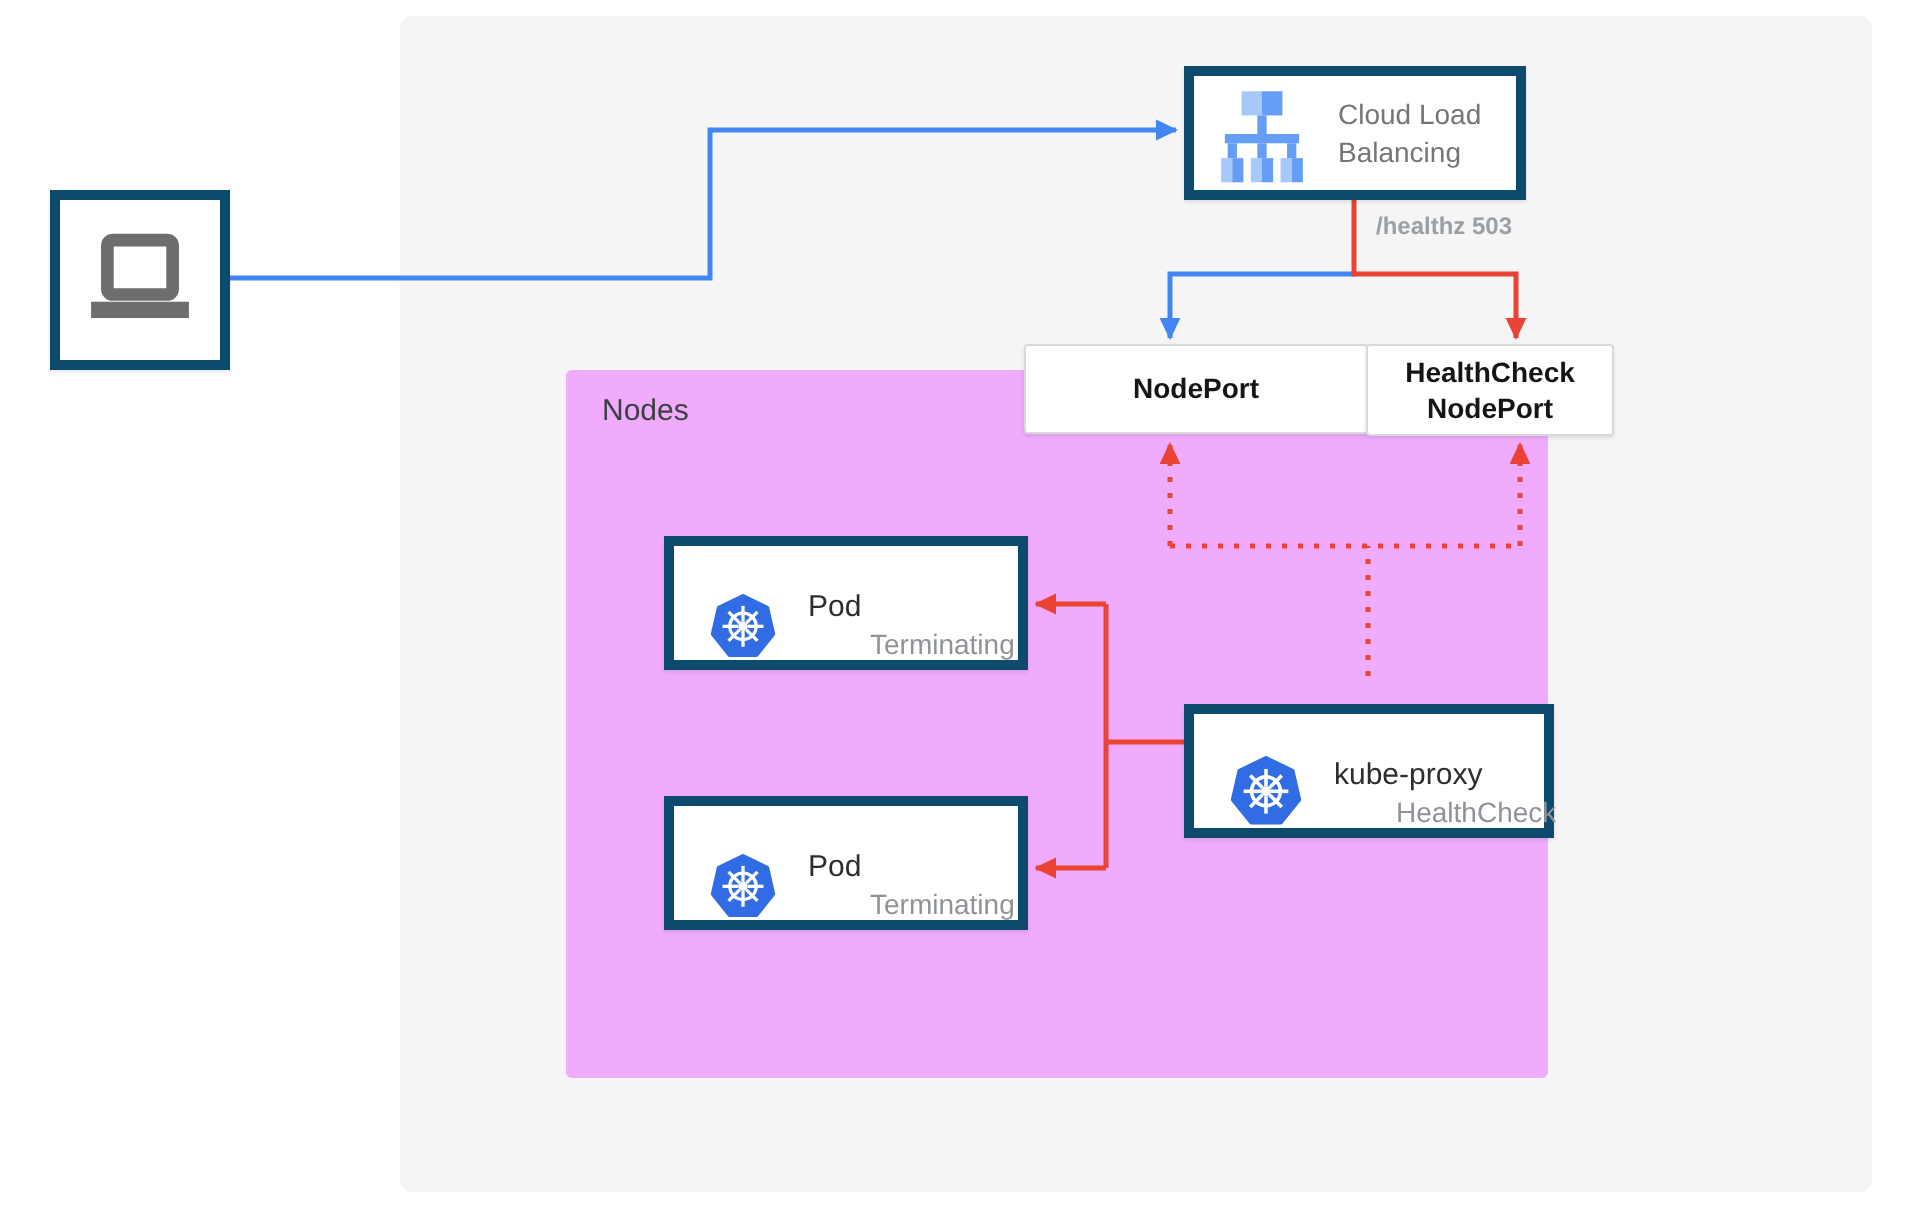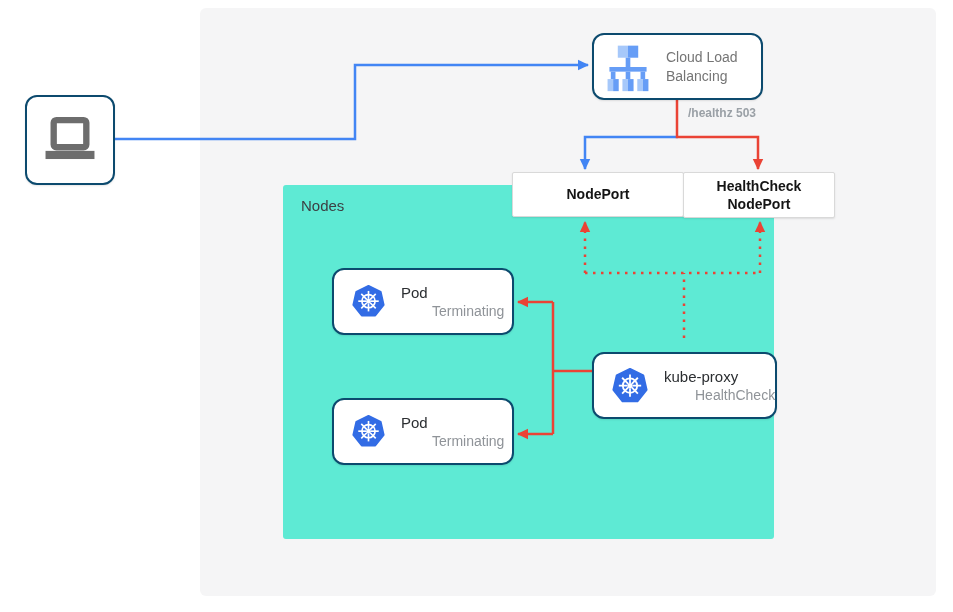--- a/index.html
+++ b/index.html
@@ -6,41 +6,41 @@
   .stage{
     position:relative;width:953px;height:612px;background:#ffffff;
     font-family:"Liberation Sans",sans-serif;overflow:hidden;
   }
   .canvas-bg{
     position:absolute;left:200px;top:8px;width:736px;height:588px;
     background:#f5f5f6;border-radius:6px;
   }
   .nodes-group{
     position:absolute;left:283px;top:185px;width:491px;height:354px;
-    background:#5eead4;border-radius:3px;
+    background:#f0abfc;border-radius:3px;
   }
   .nodes-label{
     position:absolute;left:18px;top:12px;font-size:15px;color:#3c4043;
   }
   .connectors{position:absolute;left:0;top:0;width:953px;height:612px;pointer-events:none;}
   .box{
-    position:absolute;background:#ffffff;border:2px solid #0c4a6e;border-radius:12px;
+    position:absolute;background:#ffffff;border:5px solid #0c4a6e;border-radius:0;
     box-shadow:0 1px 2px rgba(0,0,0,0.10);box-sizing:border-box;
   }
   .client{left:25px;top:95px;width:90px;height:90px;display:flex;align-items:center;justify-content:center;}
   .clb{left:592px;top:33px;width:171px;height:67px;display:flex;align-items:center;gap:12px;padding-left:8px;}
   .clb .lbl{font-size:14px;line-height:1.3;color:#757575;width:84px;}
   .port-box{
     display:flex;align-items:center;justify-content:center;text-align:center;
     font-weight:bold;font-size:14px;color:#151515;line-height:1.3;border-radius:2px;
     border:1px solid #d9d9d9;
   }
   .nodeport{left:512px;top:172px;width:172px;height:45px;}
-  .hc{left:683px;top:172px;width:152px;height:46px;}
-  .entity{display:flex;align-items:center;gap:16px;padding-left:18px;}
+  .hc{left:683px;top:172px;width:124px;height:46px;}
+  .entity{display:flex;align-items:flex-end;gap:16px;padding-left:18px;}
   .entity .title{font-size:15px;color:#2b2e31;}
   .entity .sub{font-size:14px;color:#8f9398;margin-top:2px;margin-left:31px;}
   .pod1{left:332px;top:268px;width:182px;height:67px;}
   .pod2{left:332px;top:398px;width:182px;height:67px;}
   .kproxy{left:592px;top:352px;width:185px;height:67px;}
   .healthz{
     position:absolute;left:688px;top:106px;font-size:12px;font-weight:bold;color:#9aa0a6;
   }
   .icon{flex:0 0 auto;display:block;}
 </style>

